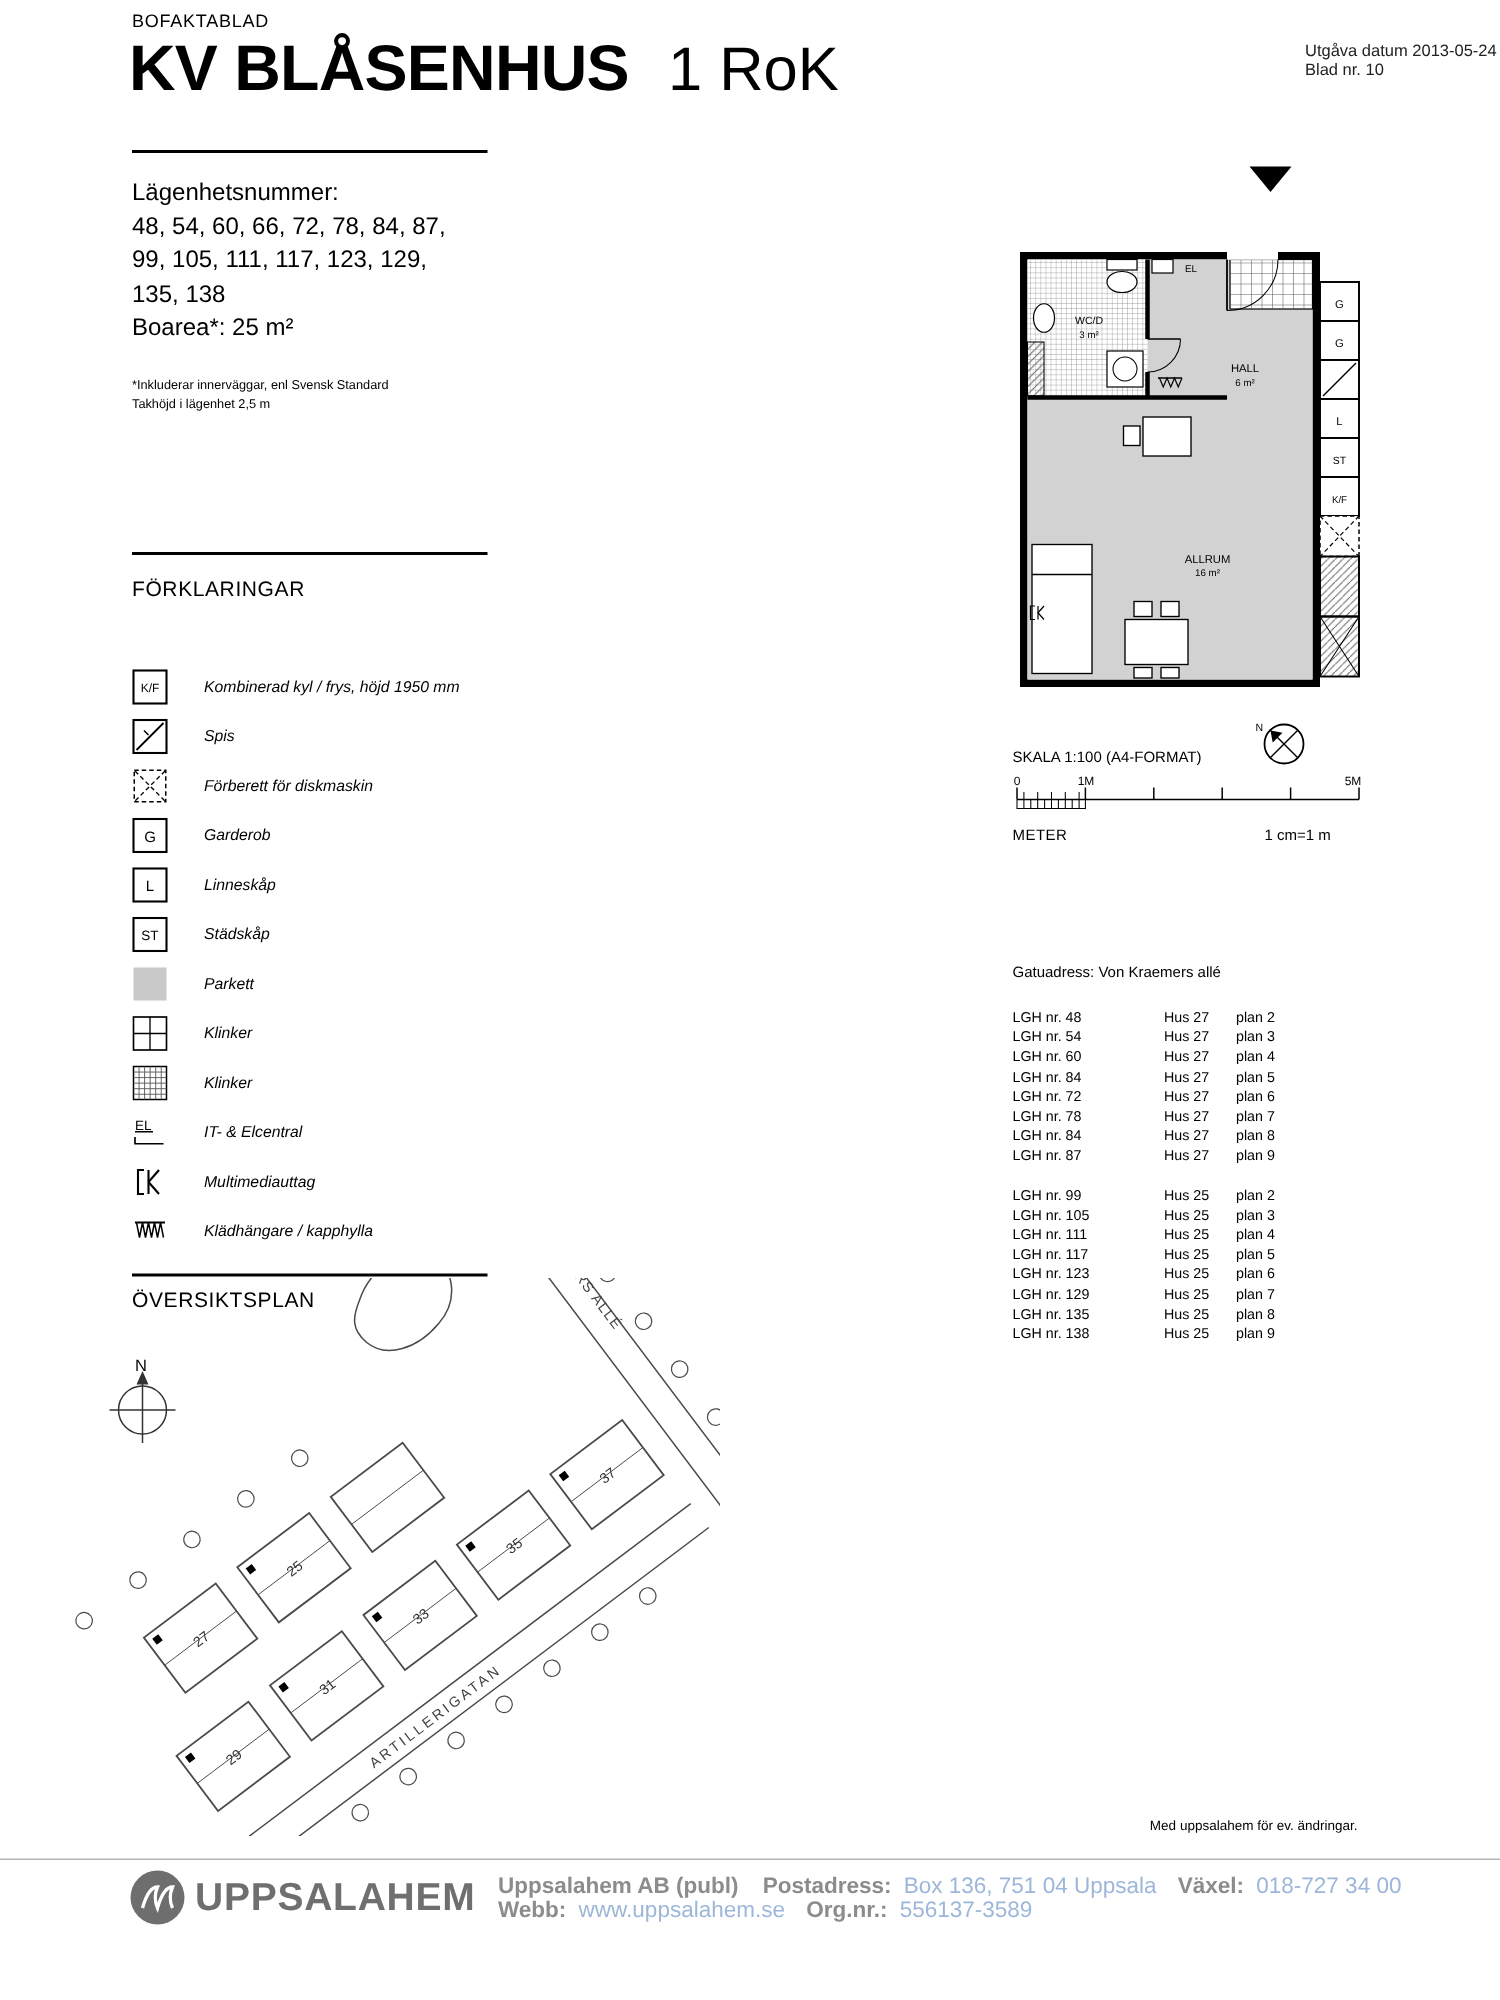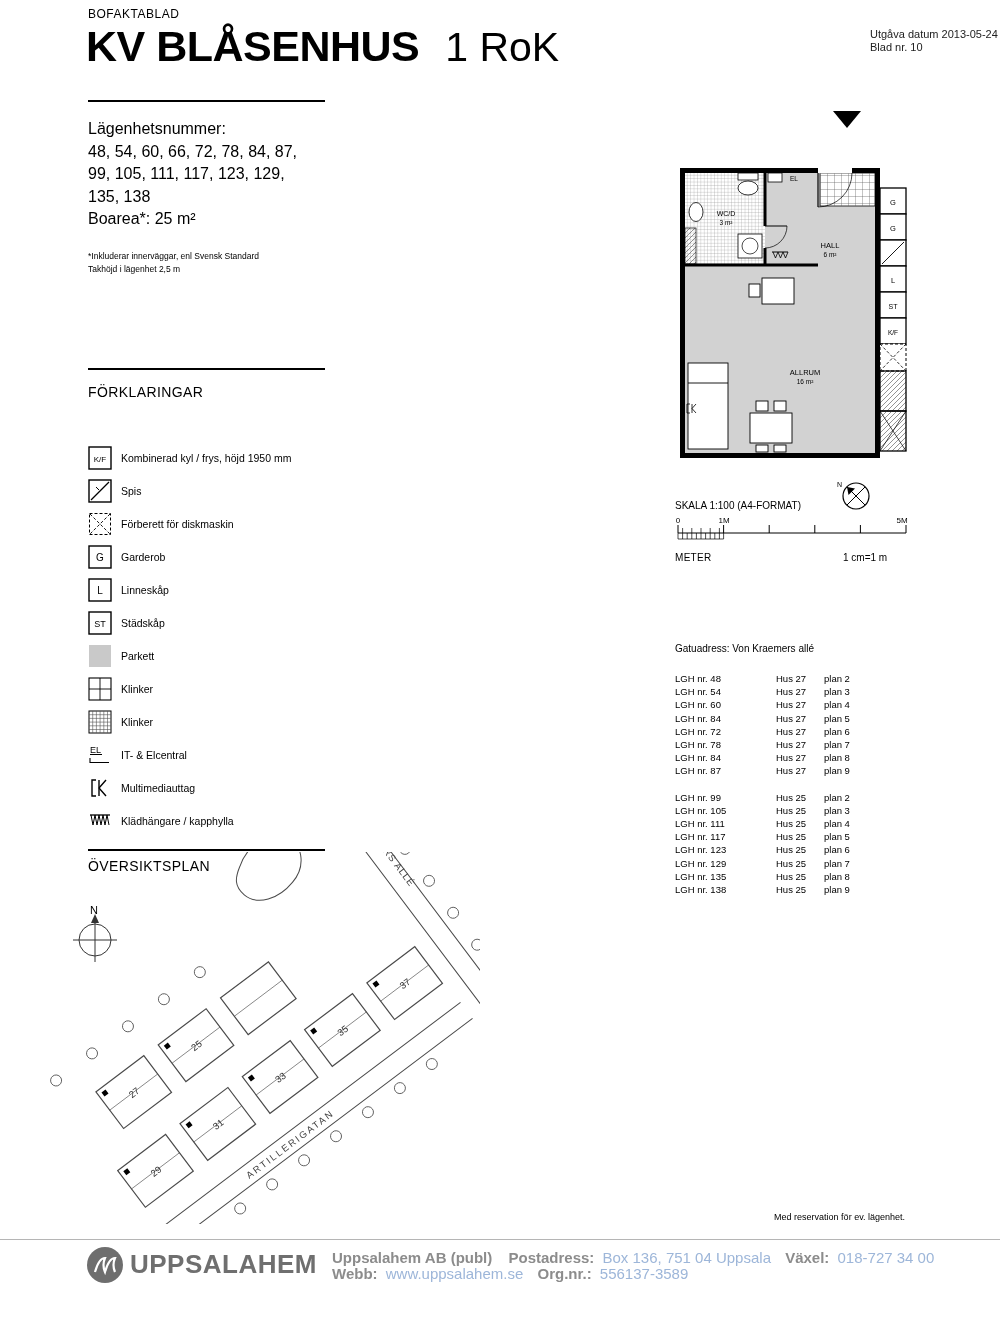--- a/index.html
+++ b/index.html
@@ -16,21 +16,21 @@
 
   .rule { position:absolute; left:88px; width:237px; border-top:2px solid #000; }
 
   .apt-info { left:88px; top:118px; width:280px; font-size:16px; line-height:22.5px; }
   .footnotes { left:88px; top:250px; font-size:8.5px; line-height:13px; }
 
   .section-head { font-size:14px; font-weight:normal; letter-spacing:.4px; }
   .legend-list { left:88px; top:441px; width:300px; }
   .lg-row { display:flex; align-items:center; height:33px; }
   .lg-ic { width:24px; height:24px; flex:0 0 24px; }
-  .lg-label { margin-left:9px; font-size:10.5px; }
+  .lg-label { margin-left:24px; font-size:10.5px;font-style:italic; }
 
   .floorplan { left:680px; top:168px; width:230px; height:290px; }
   .entry-triangle { left:833px; top:111px; width:0; height:0;
     border-left:14px solid transparent; border-right:14px solid transparent; border-top:17px solid #000; }
   .compass-fp { left:836px; top:477px; width:36px; height:36px; }
 
   .scala-title { left:675px; top:500px; font-size:10px; }
   .ruler { left:672px; top:513px; width:240px; height:34px; }
   .meter-label { left:675px; top:552px; font-size:10px; letter-spacing:.3px; }
   .ratio-label { left:843px; top:552px; font-size:10px; }
@@ -484,21 +484,21 @@
         <text x="147" y="41">37</text>
         <text x="-135" y="-35">27</text>
         <text x="-57" y="-35">25</text>
       </g>
 
       <text x="-95" y="100" fill="#444" stroke="none" font-size="9.5" letter-spacing="2">ARTILLERIGATAN</text>
       <text transform="translate(209,-155) rotate(90)" fill="#444" stroke="none" font-size="9.5" letter-spacing="1">VON KRAEMERS ALLÉ</text>
     </g>
   </svg>
 
-  <div class="abs disclaimer">Med reservation för ev. lägenhet.</div>
+  <div class="abs disclaimer">Med uppsalahem för ev. ändringar.</div>
 
   <div class="footer-rule"></div>
   <svg class="abs logo" viewBox="0 0 38 38">
     <circle cx="19" cy="19" r="18" fill="#6e6e6e"></circle>
     <path d="M9 26q4 -14 10 -14q-3 7 0 14q4 -14 10 -14q-3 7 0 14" fill="none" stroke="#fff" stroke-width="2.2"></path>
   </svg>
   <div class="abs brand">UPPSALAHEM</div>
   <div class="abs contact">
     <div>
       <span class="fcompany">Uppsalahem AB (publ)</span>

